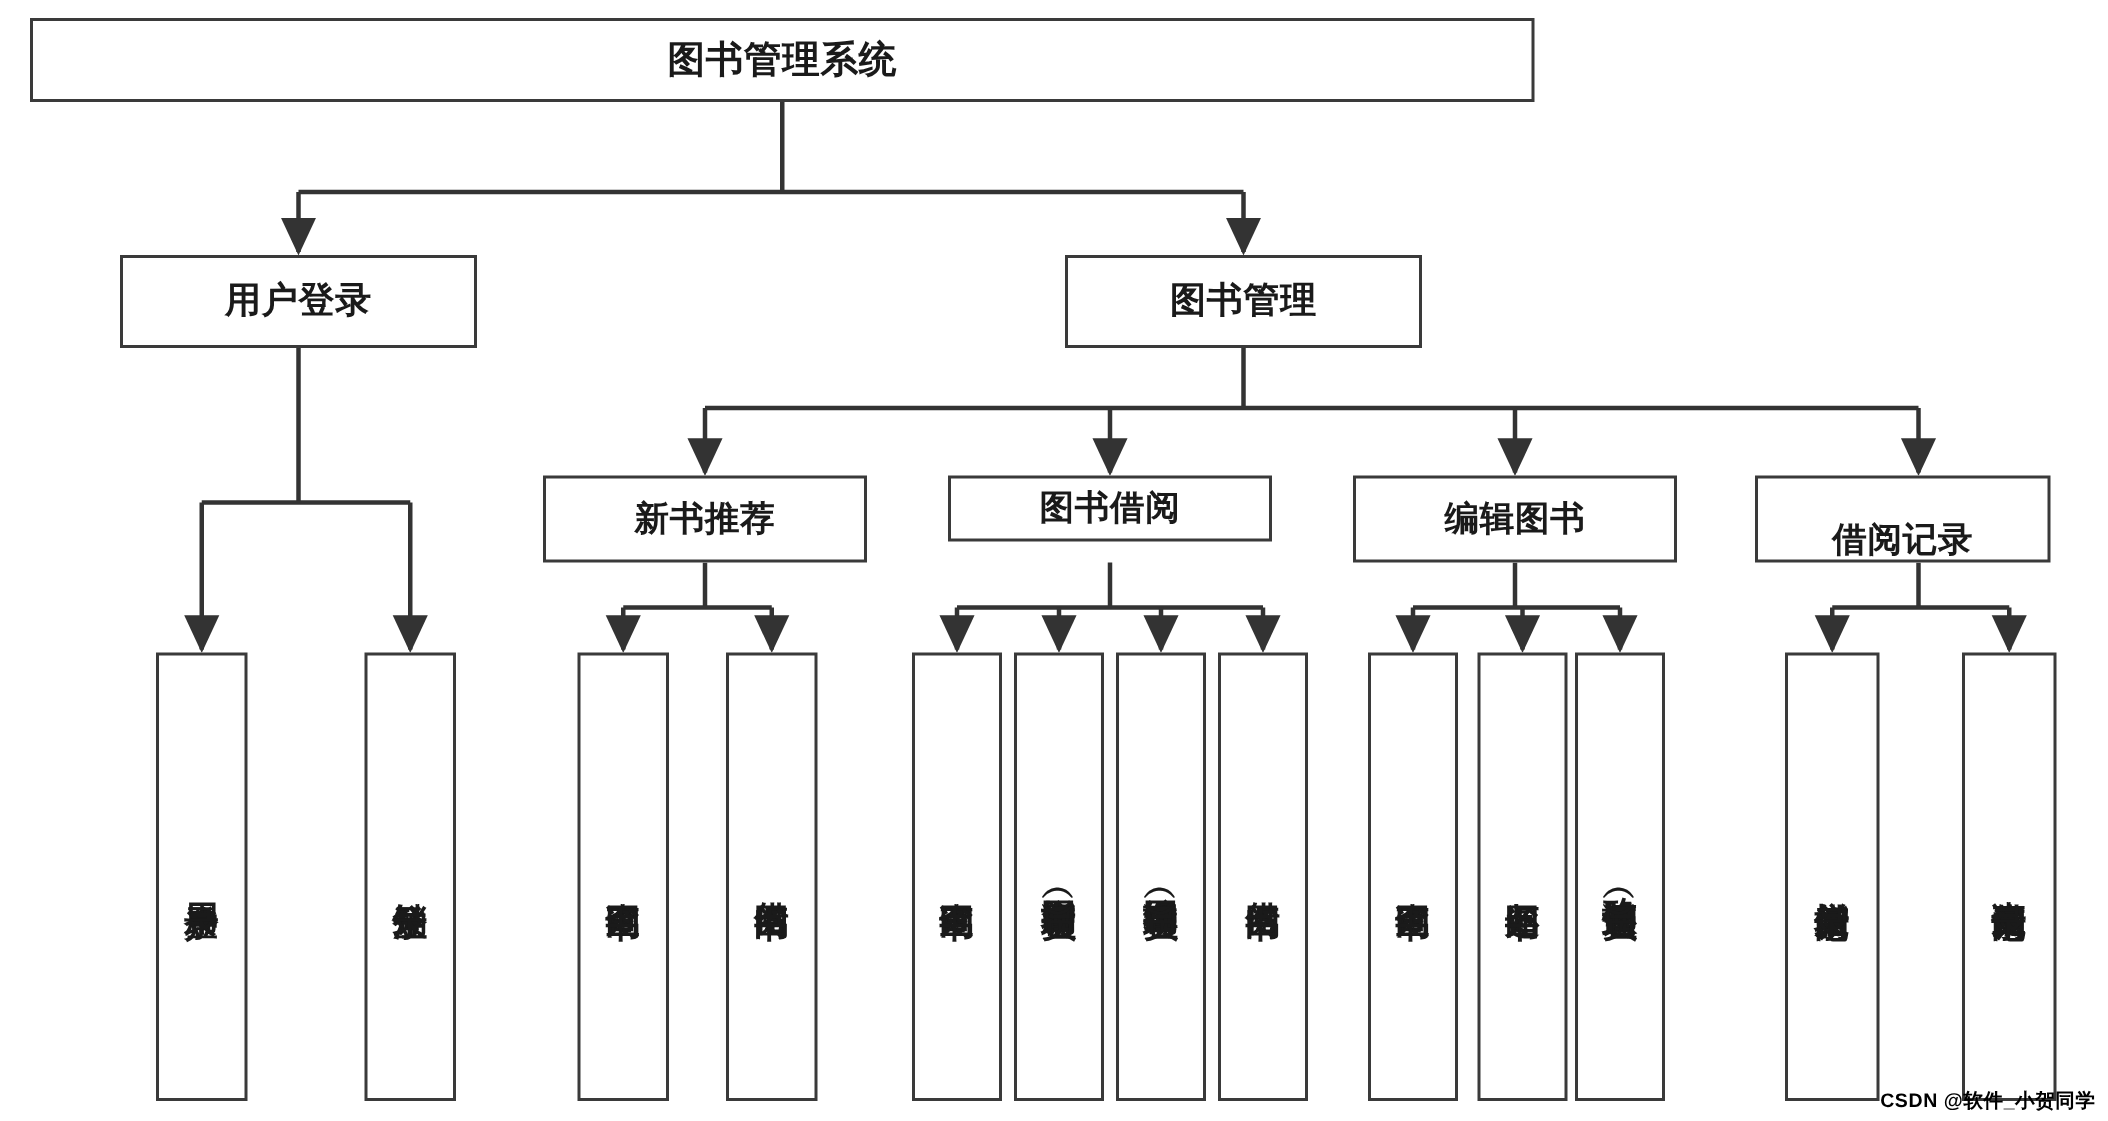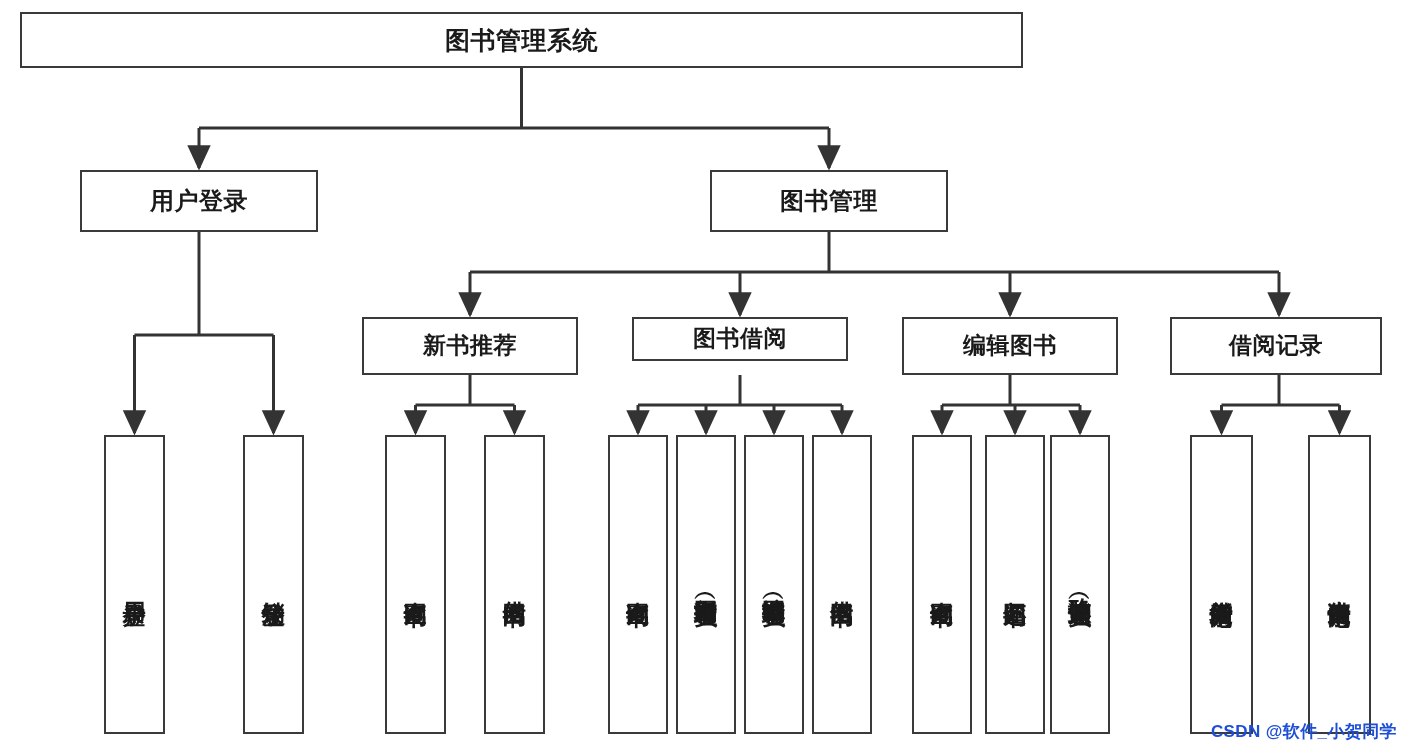--- a/index.html
+++ b/index.html
@@ -51,22 +51,22 @@
     text-orientation: upright;
     line-height: 1.16;
     letter-spacing: 1px;
     white-space: normal;
     max-height: 290px;
   }
   .watermark {
     position: absolute;
     right: 8px;
     bottom: 4px;
-    font-size: 17px;
-    color: #1d4ed8;
+    font-size: 13px;
+    color: #000000;
     letter-spacing: 0.4px;
     white-space: nowrap;
     pointer-events: none;
   }
 </style>
 </head>
 <body>
 
 <div id="stage">
 
@@ -125,21 +125,21 @@
       </div>
       <div class="node-box level-2" style="left: 362px; top: 317px; width: 216px; height: 58px;">
         <span class="node-label">新书推荐</span>
       </div>
       <div class="node-box level-2" style="left: 632px; top: 317px; width: 216px; height: 44px;">
         <span class="node-label">图书借阅</span>
       </div>
       <div class="node-box level-2" style="left: 902px; top: 317px; width: 216px; height: 58px;">
         <span class="node-label">编辑图书</span>
       </div>
-      <div class="node-box level-2" style="left: 1170px; top: 317px; width: 212px; height: 58px;">
+      <div class="node-box level-2" style="left: 1170px; top: 317px; width: 197px; height: 58px; align-items: flex-end;">
         <span class="node-label">借阅记录</span>
       </div>
       <div class="node-box leaf" style="left: 104px; top: 435px; width: 61px; height: 299px;">
         <span class="node-label">用户登录</span>
       </div>
       <div class="node-box leaf" style="left: 243px; top: 435px; width: 61px; height: 299px;">
         <span class="node-label">注销登录</span>
       </div>
       <div class="node-box leaf" style="left: 385px; top: 435px; width: 61px; height: 299px;">
         <span class="node-label">查询图书</span>

